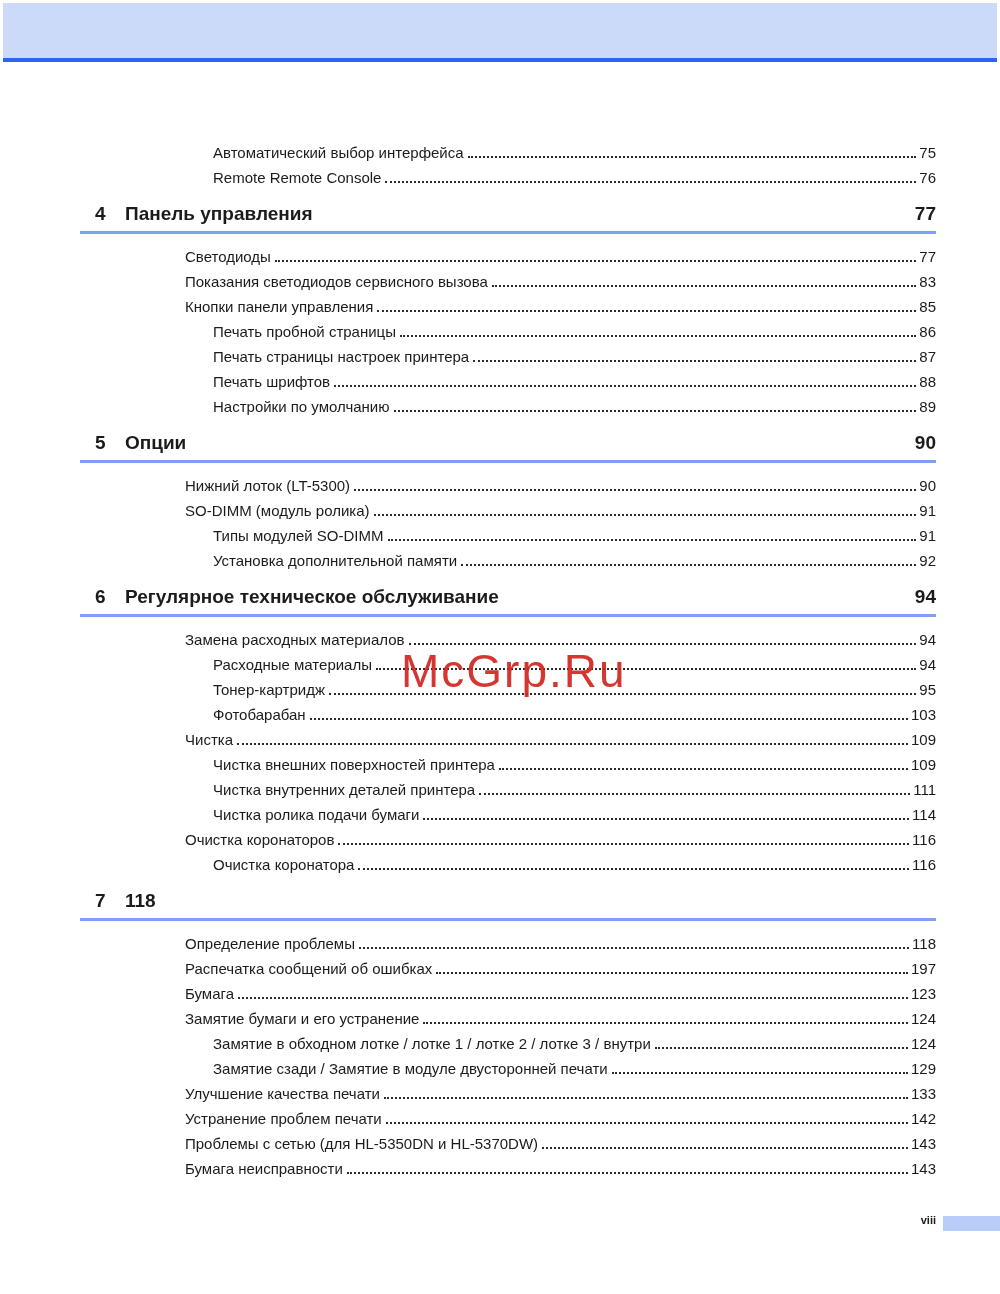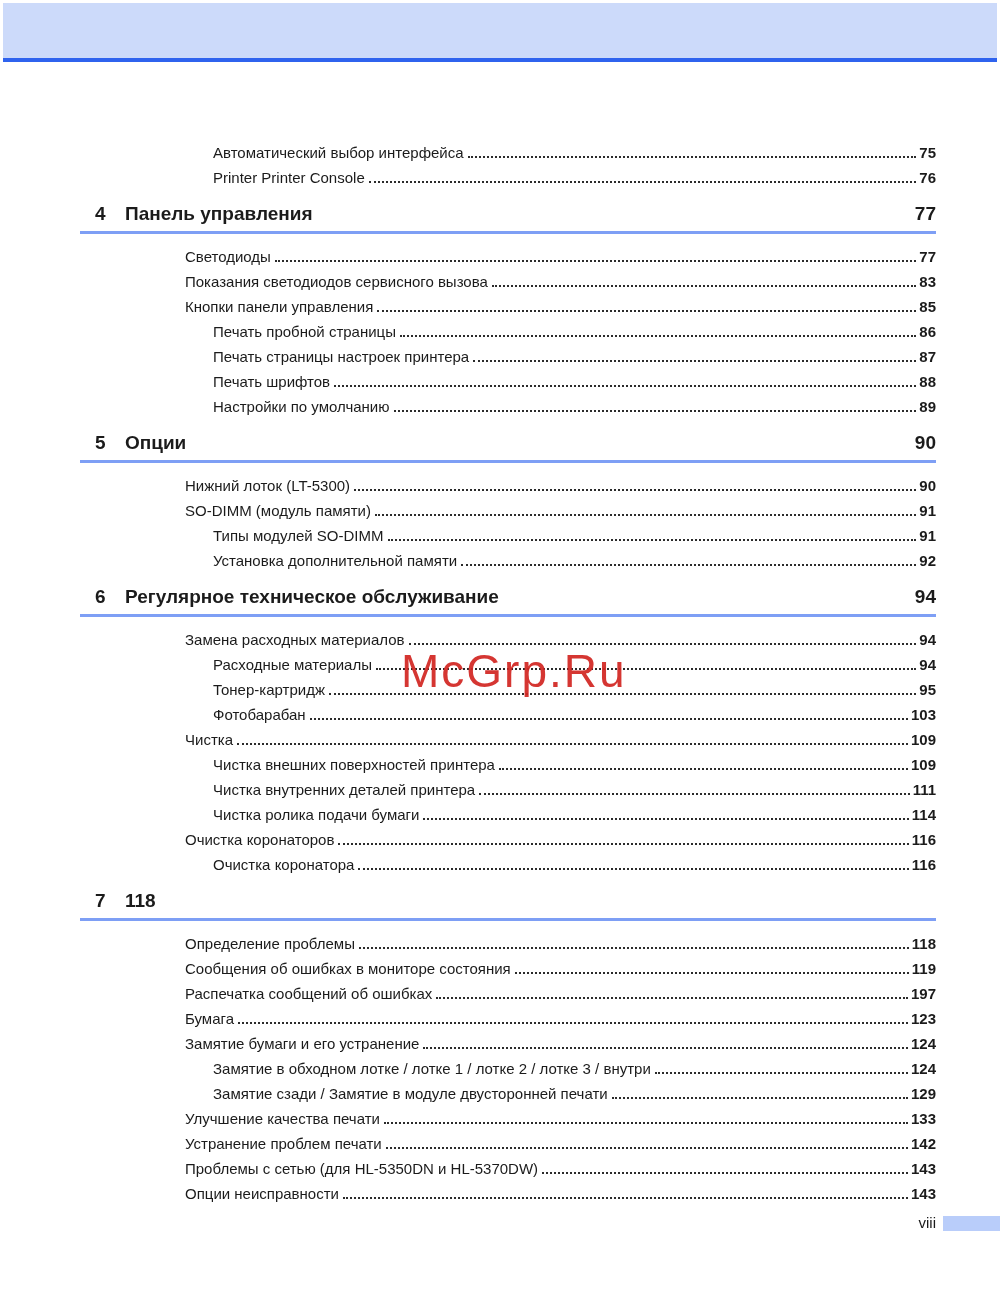--- a/index.html
+++ b/index.html
@@ -15,58 +15,58 @@
   .header-band{
     position:absolute; top:3px; left:3px; right:3px; height:55px;
     background:var(--band); border-bottom:4px solid var(--band-line);
   }
   .content{position:absolute; top:136px; left:80px; width:856px;}
   .row{display:flex; align-items:flex-end; height:25px; font-size:15px;}
   .row .lbl{white-space:nowrap;}
   .row.lvl1{padding-left:105px;}
   .row.lvl2{padding-left:133px;text-align:right;}
   .leader{flex:1; border-bottom:2px dotted #2b2b2b; margin:0 3px 3px 4px; min-width:12px;}
-  .pg{white-space:nowrap;font-weight:bold;}
+  .pg{white-space:nowrap;}
   .chapter{
     display:flex; align-items:flex-end;
     margin-top:16px; margin-bottom:6px; padding-bottom:5px;
     border-bottom:3px solid var(--rule);
     font-weight:bold; font-size:19px; line-height:24px;
     padding-left:15px;
   }
   .chapter .num{width:30px;}
   .chapter .title{flex:1;}
   .watermark{
     position:absolute; left:401px; top:616px;
     font-size:46px; letter-spacing:2px;
     color:var(--wm); opacity:0.93; white-space:nowrap; pointer-events:none;margin-top:28px;
   }
   .folio{
     position:absolute; top:1214px; right:64px;
-    font-size:15px; font-weight:normal;
+    font-size:11px; font-weight:bold;
   }
   .footer-bar{
     position:absolute; top:1216px; left:943px; right:0; height:15px;
     background:var(--bar);
   }
 </style>
 </head>
 <body>
 
 <div class="page">
   <div class="header-band"></div>
 
   <div class="content" id="toc-root">
       <div class="row lvl2">
         <span class="lbl">Автоматический выбор интерфейса</span>
         <span class="leader"></span>
         <span class="pg">75</span>
       </div>
       <div class="row lvl2">
-        <span class="lbl">Printer Printer Console</span>
+        <span class="lbl">Remote Remote Console</span>
         <span class="leader"></span>
         <span class="pg">76</span>
       </div>
       <div class="chapter">
         <span class="num">4</span>
         <span class="title">Панель управления</span>
         <span class="cpg">77</span>
       </div>
       <div class="row lvl1">
         <span class="lbl">Светодиоды</span>
@@ -107,21 +107,21 @@
         <span class="num">5</span>
         <span class="title">Опции</span>
         <span class="cpg">90</span>
       </div>
       <div class="row lvl1">
         <span class="lbl">Нижний лоток (LT-5300)</span>
         <span class="leader"></span>
         <span class="pg">90</span>
       </div>
       <div class="row lvl1">
-        <span class="lbl">SO-DIMM (модуль памяти)</span>
+        <span class="lbl">SO-DIMM (модуль ролика)</span>
         <span class="leader"></span>
         <span class="pg">91</span>
       </div>
       <div class="row lvl2">
         <span class="lbl">Типы модулей SO-DIMM</span>
         <span class="leader"></span>
         <span class="pg">91</span>
       </div>
       <div class="row lvl2">
         <span class="lbl">Установка дополнительной памяти</span>
@@ -186,25 +186,20 @@
       <div class="chapter">
         <span class="num">7</span>
         <span class="cpg">118</span>
       </div>
       <div class="row lvl1">
         <span class="lbl">Определение проблемы</span>
         <span class="leader"></span>
         <span class="pg">118</span>
       </div>
       <div class="row lvl1">
-        <span class="lbl">Сообщения об ошибках в мониторе состояния</span>
-        <span class="leader"></span>
-        <span class="pg">119</span>
-      </div>
-      <div class="row lvl1">
         <span class="lbl">Распечатка сообщений об ошибках</span>
         <span class="leader"></span>
         <span class="pg">197</span>
       </div>
       <div class="row lvl1">
         <span class="lbl">Бумага</span>
         <span class="leader"></span>
         <span class="pg">123</span>
       </div>
       <div class="row lvl1">
@@ -231,21 +226,21 @@
         <span class="lbl">Устранение проблем печати</span>
         <span class="leader"></span>
         <span class="pg">142</span>
       </div>
       <div class="row lvl1">
         <span class="lbl">Проблемы с сетью (для HL-5350DN и HL-5370DW)</span>
         <span class="leader"></span>
         <span class="pg">143</span>
       </div>
       <div class="row lvl1">
-        <span class="lbl">Опции неисправности</span>
+        <span class="lbl">Бумага неисправности</span>
         <span class="leader"></span>
         <span class="pg">143</span>
       </div>
     </div>
 
   <div class="watermark">McGrp.Ru</div>
 
   <span class="folio">viii</span>
   <div class="footer-bar"></div>
 </div>

